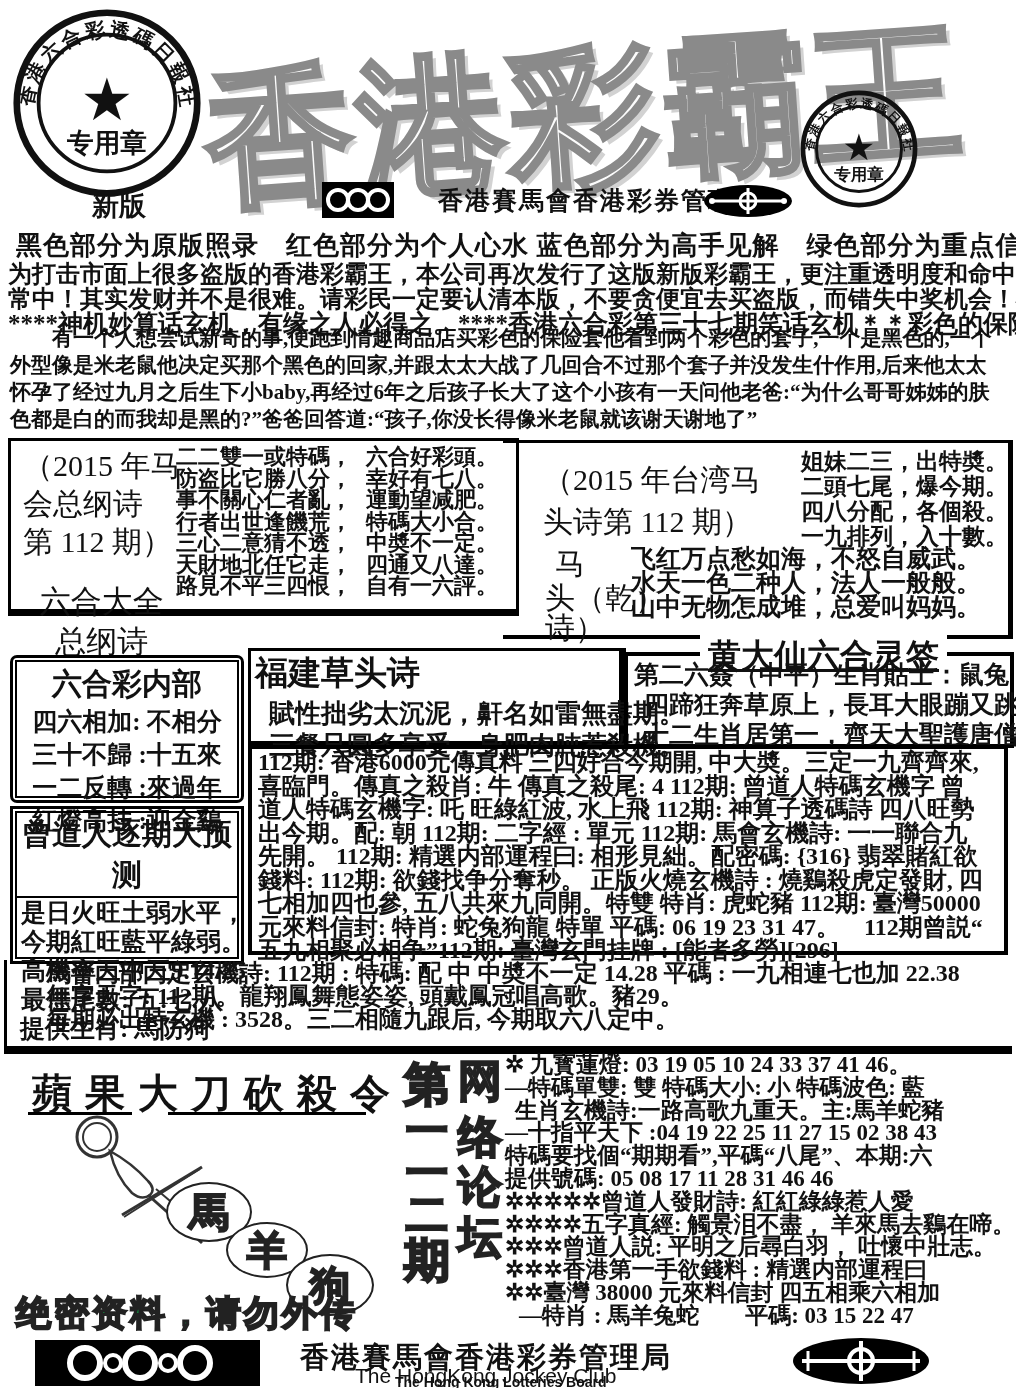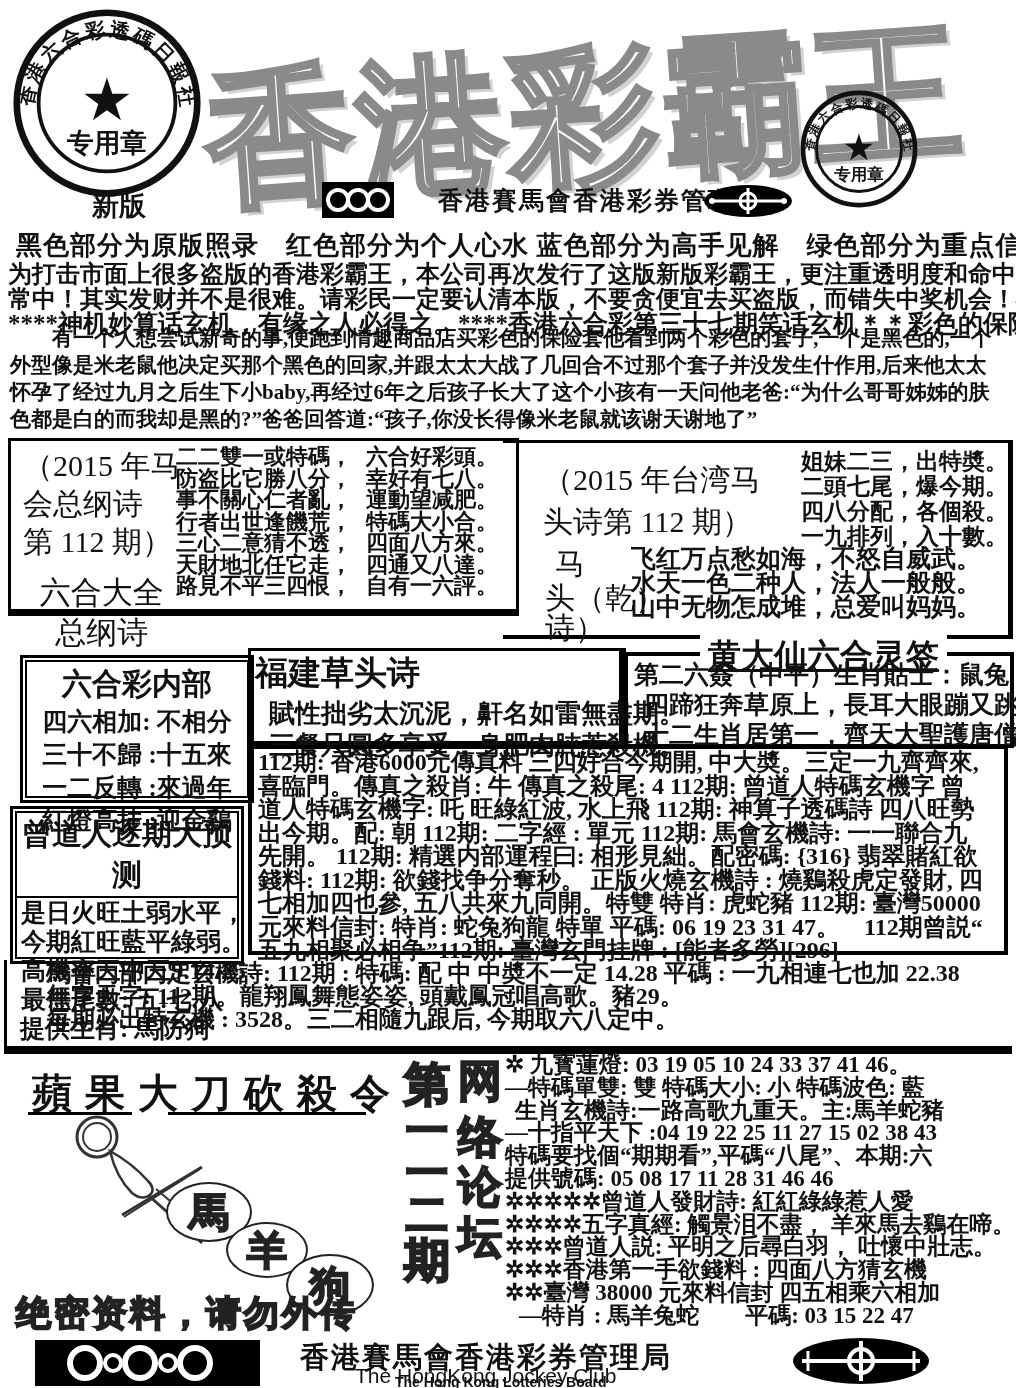--- a/index.html
+++ b/index.html
@@ -111,21 +111,21 @@
 <div class="abs intro-line" style="left:8px;top:283px;">常中！其实发财并不是很难。请彩民一定要认清本版，不要贪便宜去买盗版，而错失中奖机会！祝各位中得开心，财源广进！</div>
 <div class="abs intro-star" style="left:8px;top:307px;">****神机妙算话玄机，有缘之人必得之。****香港六合彩第三十七期笑话玄机＊＊彩色的保险套***</div>
 
 <div class="abs joke" style="left:10px;top:325px;width:996px;">有一个人想尝试新奇的事,便跑到情趣商品店买彩色的保险套他看到两个彩色的套子,一个是黑色的,一个外型像是米老鼠他决定买那个黑色的回家,并跟太太大战了几回合不过那个套子并没发生什作用,后来他太太怀孕了经过九月之后生下小baby,再经过6年之后孩子长大了这个小孩有一天问他老爸:“为什么哥哥姊姊的肤色都是白的而我却是黑的?”爸爸回答道:“孩子,你没长得像米老鼠就该谢天谢地了”</div>
 
 <div class="abs boxA" style="left:8px;top:438px;width:492px;height:168px;">
   <div class="abs" style="left:12px;top:6px;">
     <div class="gp-label">（2015 年马</div>
     <div class="gp-label">会总纲诗</div>
     <div class="gp-label">第 112 期）</div>
-    <div class="gp-sub" style="margin-top:12px;">六合大全</div>
+    <div class="gp-sub" style="margin-top:21px;">六合大全</div>
     <div class="gp-sub">总纲诗</div>
   </div>
   <div class="abs" style="left:165px;top:5px;">
     <div class="gp-row">
         <span>二二雙一或特碼，</span>
         <span>六合好彩頭。</span>
       </div>
     <div class="gp-row">
         <span>防盗比它勝八分，</span>
         <span>幸好有七八。</span>
@@ -133,21 +133,21 @@
     <div class="gp-row">
         <span>事不關心仁者亂，</span>
         <span>運動望减肥。</span>
       </div>
     <div class="gp-row">
         <span>行者出世逢饑荒，</span>
         <span>特碼大小合。</span>
       </div>
     <div class="gp-row">
         <span>三心二意猜不透，</span>
-        <span>四面八方來。</span>
+        <span>中奬不一定。</span>
       </div>
     <div class="gp-row">
         <span>天財地北任它走，</span>
         <span>四通又八達。</span>
       </div>
     <div class="gp-row">
         <span>路見不平三四恨，</span>
         <span>自有一六評。</span>
       </div>
   </div>
@@ -165,21 +165,21 @@
     <div class="tw-short">四八分配，各個殺。</div>
     <div class="tw-short">一九排列，入十數。</div>
   </div>
   <div class="abs" style="left:128px;top:104px;">
     <div class="tw-long">飞红万点愁如海，不怒自威武。</div>
     <div class="tw-long">水天一色二种人，法人一般般。</div>
     <div class="tw-long">山中无物怎成堆，总爱叫妈妈。</div>
   </div>
 </div>
 
-<div class="abs inner-box" style="left:20px;top:655px;width:224px;height:138px;">
+<div class="abs inner-box" style="left:10px;top:655px;width:224px;height:138px;border-radius:7px;">
   <div class="in2" style="padding-top:2px;">
     <div class="bx-title">六合彩内部</div>
     <div class="bx-line">四六相加: 不相分</div>
     <div class="bx-line">三十不歸 :十五來</div>
     <div class="bx-line">一二反轉 :來過年</div>
     <div class="bx-line">紅燈高挂 :迎金鷄</div>
   </div>
 </div>
 
 <div class="abs" style="left:248px;top:648px;width:368px;height:90px;border:3px solid #000;border-right:7px solid #000;border-bottom:5px solid #000;">
@@ -267,21 +267,21 @@
 <div class="abs" style="left:505px;top:1054px;width:508px;">
   <div class="forum-line">✲ 九寳蓮燈: 03 19 05 10 24 33 37 41 46。</div>
   <div class="forum-line">—特碼單雙: 雙 特碼大小: 小  特碼波色: 藍</div>
   <div class="forum-line" style="margin-left:10px;">生肖玄機詩:一路高歌九重天。主:馬羊蛇豬</div>
   <div class="forum-line">—十指平天下 :04 19 22 25 11 27 15 02 38 43</div>
   <div class="forum-line">特碼要找個“期期看”,平碼“八尾”、本期:六</div>
   <div class="forum-line">提供號碼: 05 08 17 11 28 31 46 46</div>
   <div class="forum-line">✲✲✲✲✲曾道人發財詩: 紅紅綠綠惹人愛</div>
   <div class="forum-line">✲✲✲✲五字真經: 觸景泪不盡， 羊來馬去鷄在啼。</div>
   <div class="forum-line">✲✲✲曾道人説: 平明之后尋白羽， 吐懷中壯志。</div>
-  <div class="forum-line">✲✲✲香港第一手欲錢料 : 四面八方猜玄機</div>
+  <div class="forum-line">✲✲✲香港第一手欲錢料 : 精選内部運程曰</div>
   <div class="forum-line">✲✲臺灣 38000 元來料信封 四五相乘六相加</div>
   <div class="forum-line" style="margin-left:14px;">—特肖 : 馬羊兔蛇　　平碼: 03 15 22 47</div>
 </div>
 
 <div class="abs" style="left:35px;top:1340px;">
   <svg width="225" height="46" viewBox="0 0 225 46">
     <rect x="0" y="0" width="225" height="46" fill="#000"></rect>
     <circle cx="50" cy="23" r="15" fill="none" stroke="#fff" stroke-width="6"></circle>
     <circle cx="105" cy="23" r="15" fill="none" stroke="#fff" stroke-width="6"></circle>
     <circle cx="160" cy="23" r="15" fill="none" stroke="#fff" stroke-width="6"></circle>

